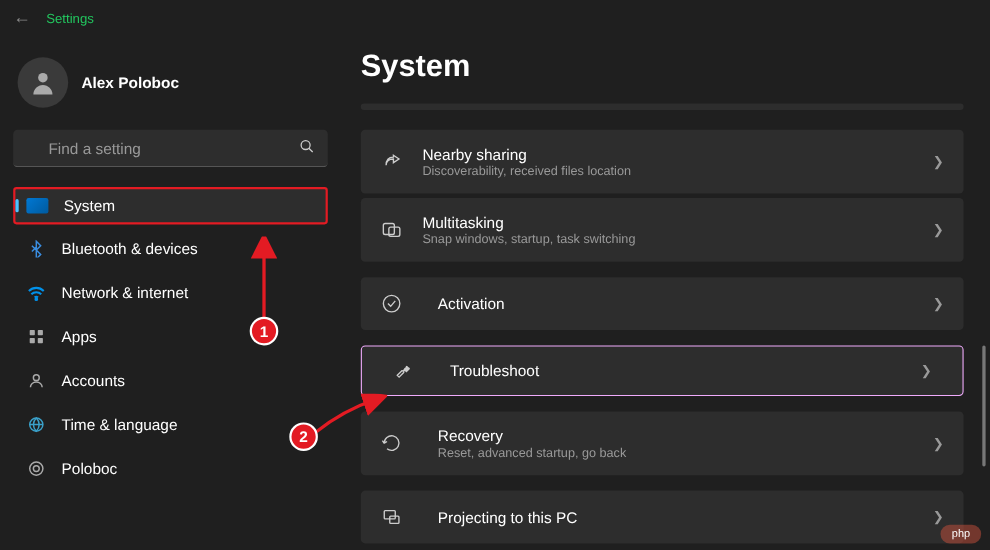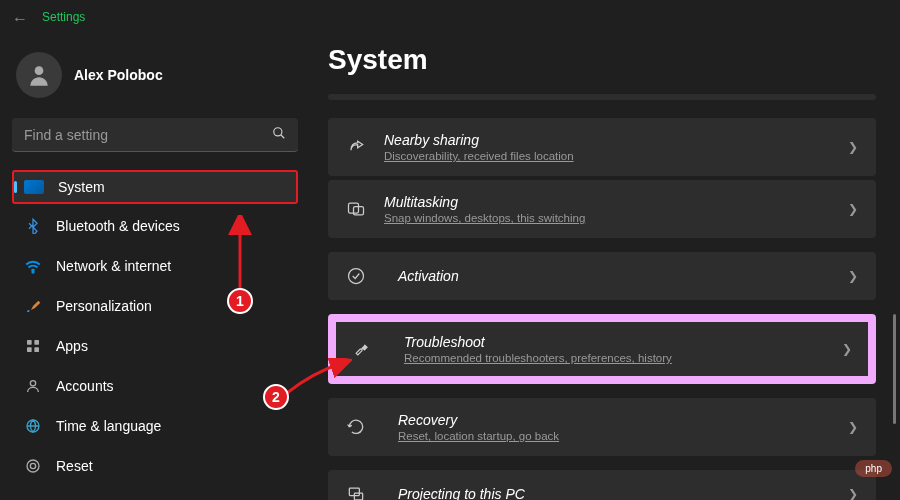--- a/index.html
+++ b/index.html
@@ -13,21 +13,21 @@
     
     .sidebar { width: 310px; padding: 10px 12px; display: flex; flex-direction: column; gap: 4px; }
     .profile { display: flex; align-items: center; gap: 12px; padding: 8px 4px 16px 4px; text-align: center; }
     .avatar { width: 46px; height: 46px; border-radius: 50%; background: #3a3a3a; display: flex; align-items: center; justify-content: center; }
     .avatar svg { width: 26px; height: 26px; fill: #aaa; }
     .profile-info { display: flex; flex-direction: column; }
     .profile-name { font-size: 14px; font-weight: 600; }
     .profile-email { font-size: 11px; color: #999; }
     
     .search { display: flex; align-items: center; justify-content: space-between; background: #2d2d2d; border-radius: 4px; padding: 8px 12px; margin-bottom: 14px; border-bottom: 1px solid #555; }
-    .search-placeholder { color: #999; font-size: 14px; }
+    .search-placeholder { color: #999; font-size: 14px; margin-left: 20px; }
     .search-icon { color: #ccc; font-size: 14px; }
     
     .nav-item { display: flex; align-items: center; gap: 14px; padding: 9px 12px; border-radius: 4px; cursor: pointer; font-size: 14px; }
     .nav-item.active { background: #2d2d2d; position: relative; }
     .nav-item.active::before { content: ""; position: absolute; left: 0; top: 9px; bottom: 9px; width: 3px; background: #4cc2ff; border-radius: 2px; }
     .nav-item.highlighted { border: 2px solid #e31b23; border-radius: 3px; padding: 7px 10px; }
     .nav-icon { width: 18px; height: 18px; display: flex; align-items: center; justify-content: center; font-size: 16px; }
     
     .nav-icon.system { background: linear-gradient(135deg, #0078d4, #005a9e); border-radius: 2px; width: 20px; height: 14px; }
     .nav-icon.bluetooth { color: #0078d4; }
@@ -37,34 +37,34 @@
     .nav-icon.accounts { color: #888; }
     .nav-icon.time { color: #00bcd4; }
     .nav-icon.gaming { color: #888; }
     
     .main { flex: 1; padding: 10px 24px 0 18px; overflow-y: auto; position: relative; }
     .main-title { font-size: 28px; font-weight: 600; margin-bottom: 18px; }
     
     .setting-divider { height: 6px; background: #2d2d2d; border-radius: 4px; margin-bottom: 18px; }
     
     .setting-row { display: flex; align-items: center; background: #2d2d2d; border-radius: 4px; padding: 14px 18px; margin-bottom: 4px; cursor: pointer; gap: 18px; }
-    .setting-row.highlighted { border: 8px solid #f0abfc; padding: 12px 16px; }
+    .setting-row.highlighted { border: 1px solid #f0abfc; padding: 12px 28px; }
     .setting-row.group-start { margin-top: 14px; gap: 32px; }
     .setting-icon { width: 20px; height: 20px; display: flex; align-items: center; justify-content: center; color: #ccc; }
     .setting-icon svg { width: 20px; height: 20px; fill: none; stroke: #ccc; stroke-width: 1.5; }
     .setting-text { flex: 1; }
-    .setting-title { font-size: 14px; font-style: italic; }
-    .setting-sub { font-size: 11.5px; color: #999; margin-top: 2px; text-decoration: underline; }
+    .setting-title { font-size: 14px; }
+    .setting-sub { font-size: 11.5px; color: #999; margin-top: 2px; }
     .chevron { color: #999; font-size: 12px; }
     
     .scrollbar { position: absolute; right: 4px; top: 280px; width: 3px; height: 110px; background: #777; border-radius: 2px; }
     
     .annotation-arrow { position: absolute; pointer-events: none; z-index: 100; }
     .annotation-badge { position: absolute; width: 26px; height: 26px; border-radius: 50%; background: #e31b23; border: 2px solid #fff; color: #fff; display: flex; align-items: center; justify-content: center; font-weight: bold; font-size: 14px; z-index: 101; }
-    .watermark { position: absolute; right: 8px; bottom: 23px; background: rgba(200,80,60,0.5); color: #fff; font-size: 10px; padding: 3px 10px; border-radius: 9px; }
+    .watermark { position: absolute; right: 8px; bottom: 6px; background: rgba(200,80,60,0.5); color: #fff; font-size: 10px; padding: 3px 10px; border-radius: 9px; }
   </style>
 </head>
 <body>
 
 <div class="titlebar">
   <span class="back-arrow">←</span>
   <span class="titlebar-text">Settings</span>
 </div>
 
 <div class="container">
@@ -106,29 +106,20 @@
     <div class="nav-item">
       <span class="nav-icon network">
         <svg width="18" height="18" viewBox="0 0 24 24" fill="none" stroke="#0091ea" stroke-width="2.5">
             <path d="M3 10c5-5 13-5 18 0M6 14c3.3-3.3 8.7-3.3 12 0M10 18c1.1-1.1 2.9-1.1 4 0"></path>
             <circle cx="12" cy="20" r="1" fill="#0091ea"></circle>
           </svg>
       </span>
       <span>Network &amp; internet</span>
     </div>
     <div class="nav-item">
-      <span class="nav-icon personalization">
-        <svg width="16" height="16" viewBox="0 0 24 24">
-            <path d="M20 4l-8 8-3 6 6-3 8-8-3-3z" fill="#d68438"></path>
-            <path d="M6 18c-2 0-3 2-3 3 2 0 4-1 4-2" fill="#5b8fd6"></path>
-          </svg>
-      </span>
-      <span>Personalization</span>
-    </div>
-    <div class="nav-item">
       <span class="nav-icon apps">
         <svg width="16" height="16" viewBox="0 0 24 24" fill="#aaa">
             <rect x="3" y="3" width="7" height="7" rx="1"></rect>
             <rect x="14" y="3" width="7" height="7" rx="1"></rect>
             <rect x="3" y="14" width="7" height="7" rx="1"></rect>
             <rect x="14" y="14" width="7" height="7" rx="1"></rect>
           </svg>
       </span>
       <span>Apps</span>
     </div>
@@ -150,21 +141,21 @@
       </span>
       <span>Time &amp; language</span>
     </div>
     <div class="nav-item">
       <span class="nav-icon gaming">
         <svg width="16" height="16" viewBox="0 0 24 24" fill="none" stroke="#aaa" stroke-width="2">
             <circle cx="12" cy="12" r="9"></circle>
             <circle cx="12" cy="12" r="4"></circle>
           </svg>
       </span>
-      <span>Reset</span>
+      <span>Poloboc</span>
     </div>
   </div>
 
   <div class="main">
     <h1 class="main-title">System</h1>
     <div class="setting-divider"></div>
 
     <div class="setting-row">
       <span class="setting-icon">
         <svg viewBox="0 0 24 24">
@@ -180,21 +171,21 @@
 
     <div class="setting-row">
       <span class="setting-icon">
         <svg viewBox="0 0 24 24">
             <rect x="3" y="5" width="12" height="12" rx="2"></rect>
             <rect x="9" y="9" width="12" height="10" rx="2"></rect>
           </svg>
       </span>
       <div class="setting-text">
         <div class="setting-title">Multitasking</div>
-        <div class="setting-sub">Snap windows, desktops, this switching</div>
+        <div class="setting-sub">Snap windows, startup, task switching</div>
       </div>
       <span class="chevron">❯</span>
     </div>
 
     <div class="setting-row group-start">
       <span class="setting-icon">
         <svg viewBox="0 0 24 24">
             <circle cx="12" cy="12" r="9"></circle>
             <path d="M8 12l3 3 5-6"></path>
           </svg>
@@ -206,34 +197,33 @@
     </div>
 
     <div class="setting-row highlighted group-start">
       <span class="setting-icon">
         <svg viewBox="0 0 24 24">
             <path d="M15 7a4 4 0 0 1-5 5L5 17l2 2 5-5a4 4 0 0 1 5-5l-3 3 1 1 3-3z"></path>
           </svg>
       </span>
       <div class="setting-text">
         <div class="setting-title">Troubleshoot</div>
-        <div class="setting-sub">Recommended troubleshooters, preferences, history</div>
       </div>
       <span class="chevron">❯</span>
     </div>
 
     <div class="setting-row group-start">
       <span class="setting-icon">
         <svg viewBox="0 0 24 24">
             <path d="M4 12a8 8 0 1 1 3 6M4 12l-2-3M4 12l3-2"></path>
           </svg>
       </span>
       <div class="setting-text">
         <div class="setting-title">Recovery</div>
-        <div class="setting-sub">Reset, location startup, go back</div>
+        <div class="setting-sub">Reset, advanced startup, go back</div>
       </div>
       <span class="chevron">❯</span>
     </div>
 
     <div class="setting-row group-start">
       <span class="setting-icon">
         <svg viewBox="0 0 24 24">
             <rect x="4" y="5" width="12" height="9" rx="1"></rect>
             <rect x="10" y="11" width="10" height="8" rx="1"></rect>
           </svg>

